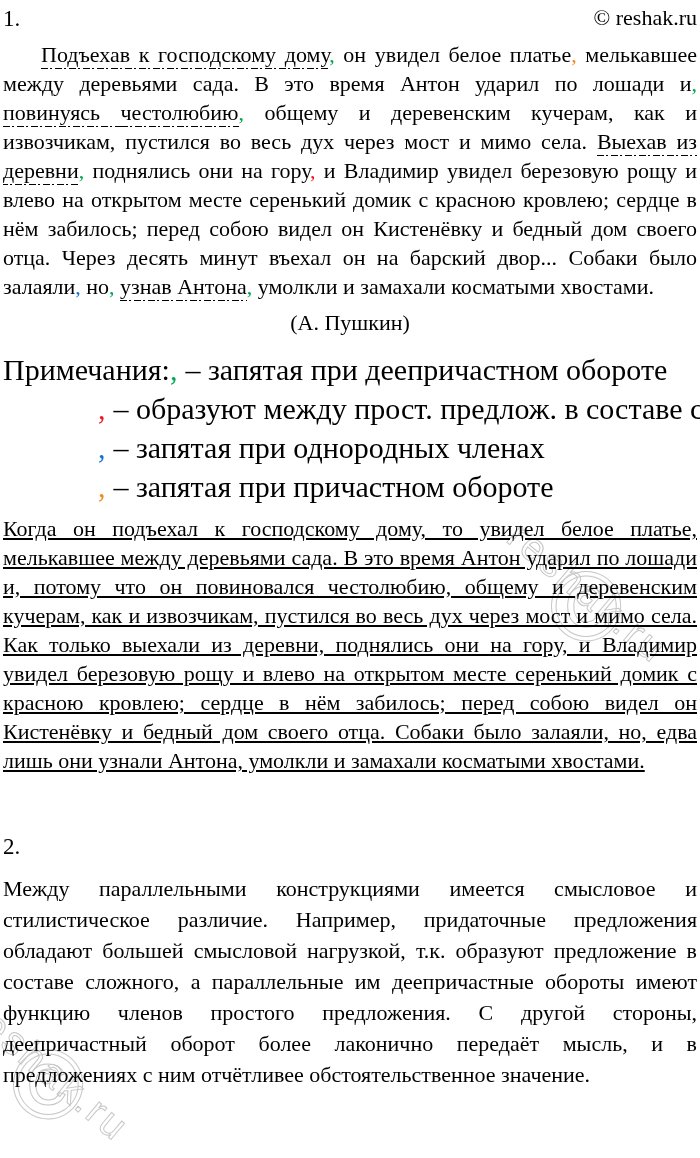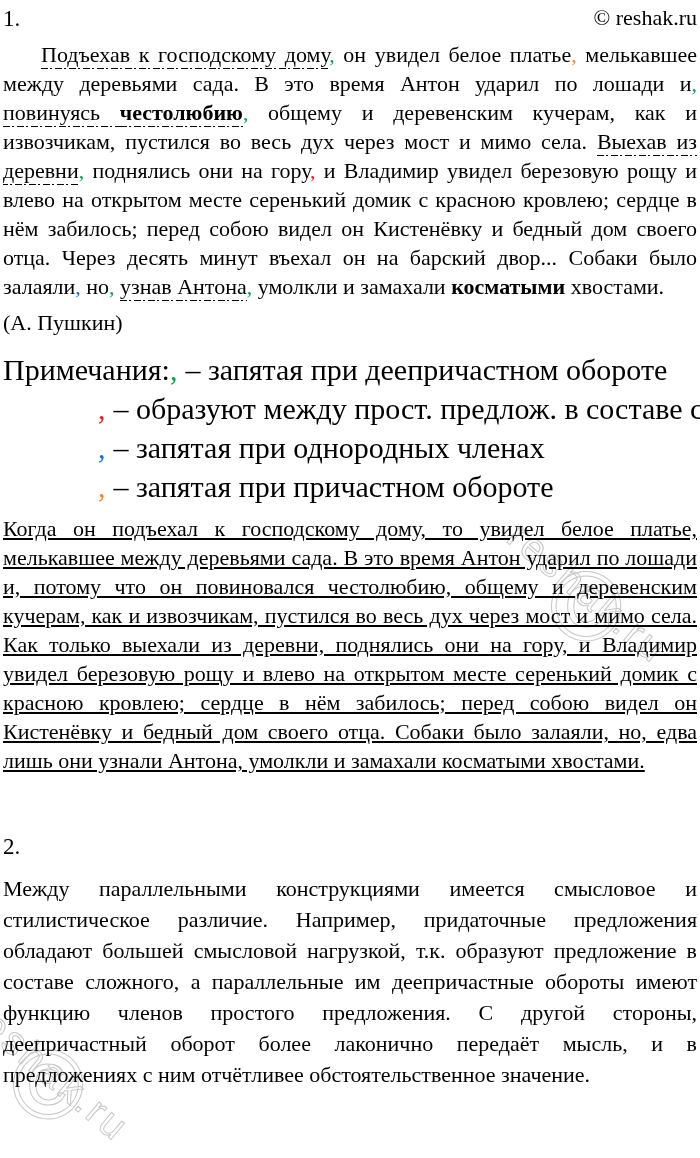--- a/index.html
+++ b/index.html
@@ -13,32 +13,32 @@
     color: #000000;
   }
   .content { position: relative; z-index: 1; padding: 0 3px; }
 
   .header { display: flex; justify-content: space-between; align-items: flex-start; padding-top: 5px; }
   .item-number { font-size: 23px; line-height: 28px; }
   .copyright { font-size: 22px; line-height: 26px; font-family: Liberation Serif, serif; }
 
   .para { margin: 0; font-size: 22px; line-height: 29px; text-align: justify; }
   .excerpt { margin-top: 7px; text-indent: 38px; }
-  .author { margin: 9px 0 0; font-size: 22px; text-align: left; }
+  .author { margin: 9px 0 0; font-size: 22px; text-align: center; }
 
   .notes { margin-top: 19px; font-size: 30px; }
   .note { line-height: 29px; margin-bottom: 10px; white-space: nowrap; }
   .note-prefix { display: inline-block; min-width: 95px; }
   .note-text { margin-left: 8px; }
 
   .rewrite { margin-top: 13px; text-decoration: underline; }
   .h2num { margin-top: 57px; font-size: 23px; line-height: 29px; }
   .para3 { margin-top: 12px; line-height: 31px; }
 
-  .b { font-weight: bold; margin-top: 16px; }
+  .b { font-weight: normal; margin-top: 16px; }
   .ud {
     background-image: linear-gradient(90deg, currentColor 0 7px, transparent 7px 9px, currentColor 9px 11px, transparent 11px 14px);
     background-repeat: repeat-x;
     background-position: 0 100%;
     background-size: 14px 1.4px;
     padding-bottom: 2px;
   }
 
   
   .wm {

